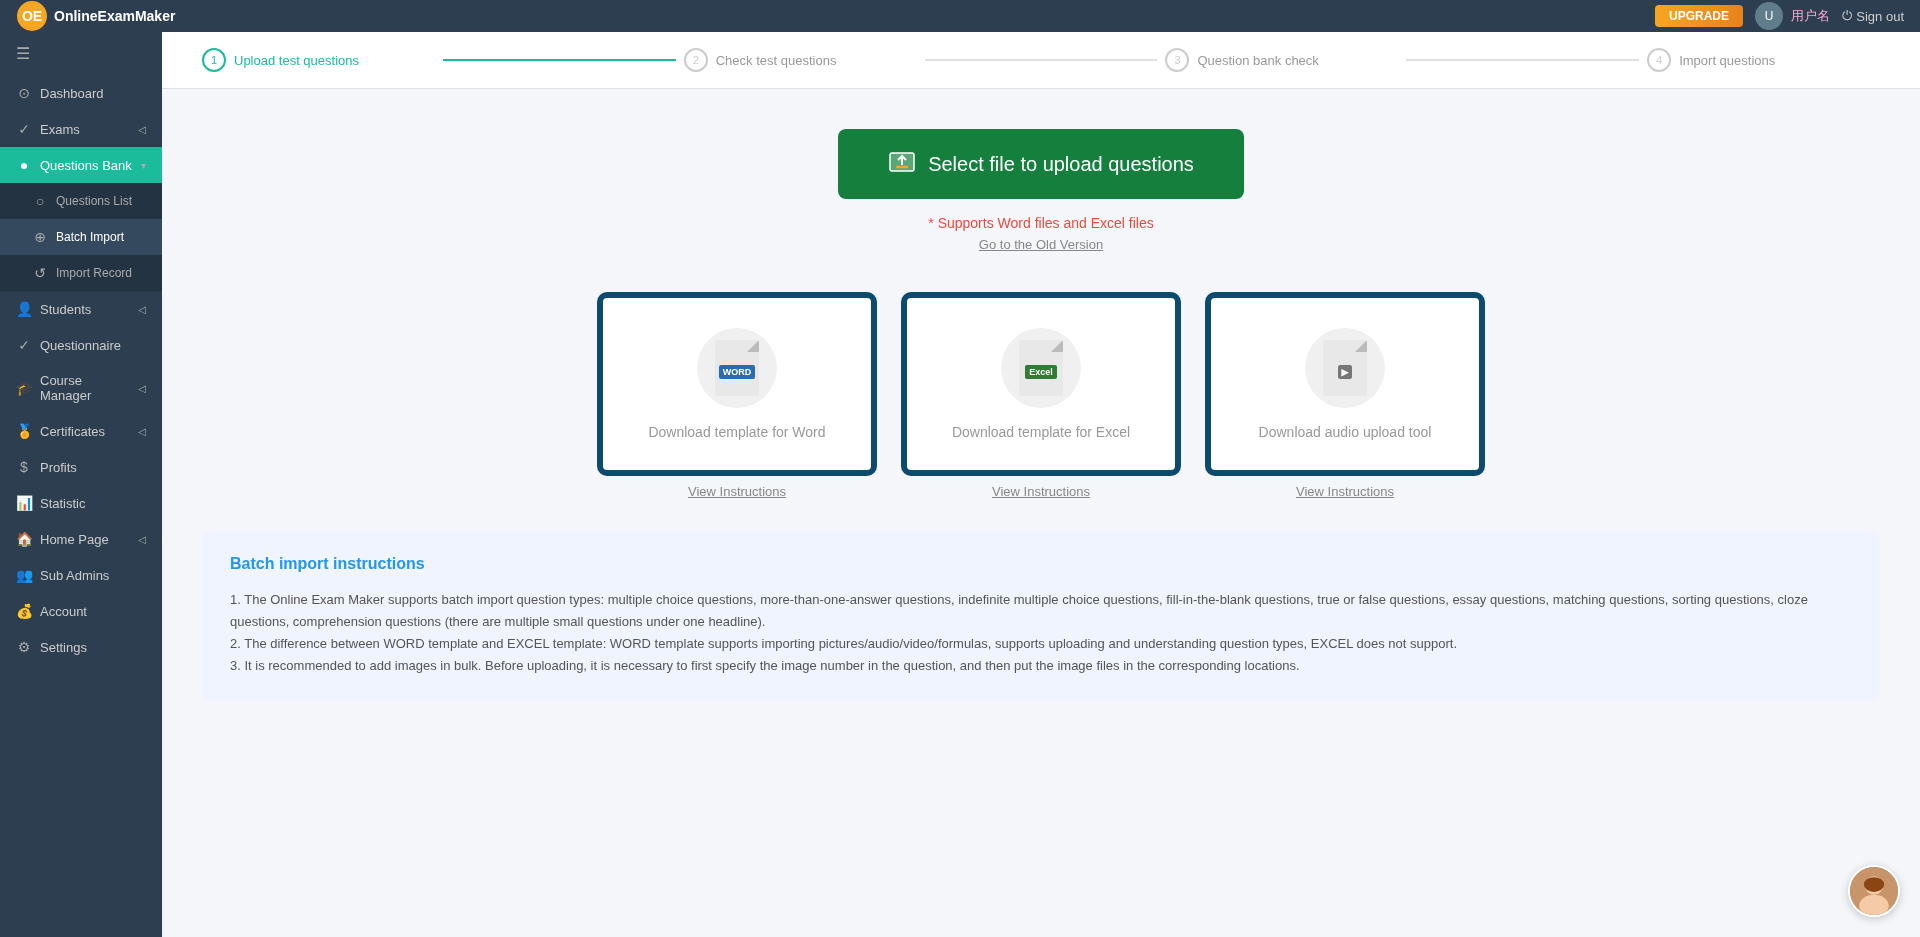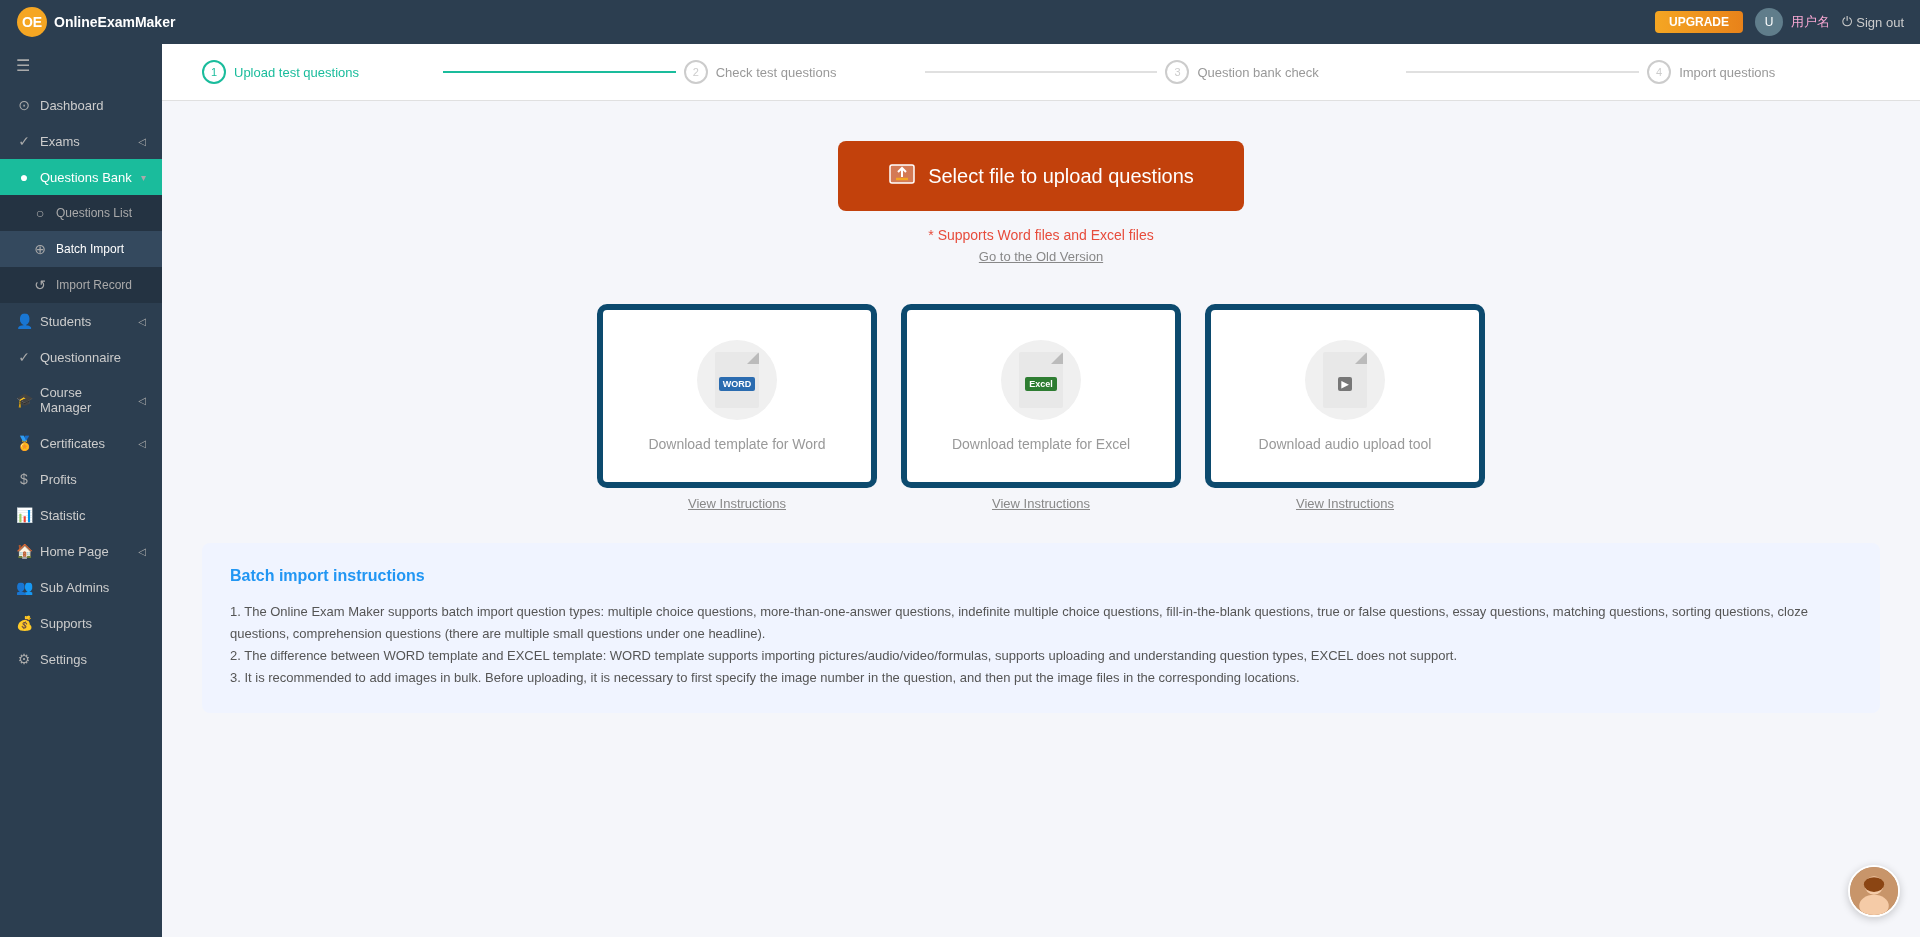--- a/index.html
+++ b/index.html
@@ -1,21 +1,21 @@
 <!DOCTYPE html>
 <html><head>
   <meta charset="utf-8">
   <style>
     * { box-sizing: border-box; margin: 0; padding: 0; }
     body { font-family: -apple-system, BlinkMacSystemFont, 'Segoe UI', sans-serif; background: #f0f2f5; display: flex; flex-direction: column; height: 100vh; overflow: hidden; }
 
     
     .topbar {
       background: #2c3e50;
-      height: 44px;
+      height: 32px;
       display: flex;
       align-items: center;
       justify-content: space-between;
       padding: 0 16px;
       flex-shrink: 0;
       z-index: 100;
     }
     .topbar-logo {
       display: flex;
       align-items: center;
@@ -186,21 +186,21 @@
       padding: 40px;
       background: #f5f6fa;
     }
 
     
     .upload-section {
       text-align: center;
       margin-bottom: 40px;
     }
     .upload-btn {
-      background: #c2410c;
+      background: #15803d;
       color: white;
       border: none;
       border-radius: 8px;
       padding: 18px 50px;
       font-size: 20px;
       cursor: pointer;
       display: inline-flex;
       align-items: center;
       gap: 12px;
       margin-bottom: 16px;
@@ -441,21 +441,21 @@
       <span class="sidebar-item-icon">🏠</span>
       <span>Home Page</span>
       <span class="arrow">◁</span>
     </div>
     <div class="sidebar-item">
       <span class="sidebar-item-icon">👥</span>
       <span>Sub Admins</span>
     </div>
     <div class="sidebar-item">
       <span class="sidebar-item-icon">💰</span>
-      <span>Supports</span>
+      <span>Account</span>
     </div>
     <div class="sidebar-item">
       <span class="sidebar-item-icon">⚙</span>
       <span>Settings</span>
     </div>
   </div>
 
   <div class="main">
 
     <div class="stepper">

